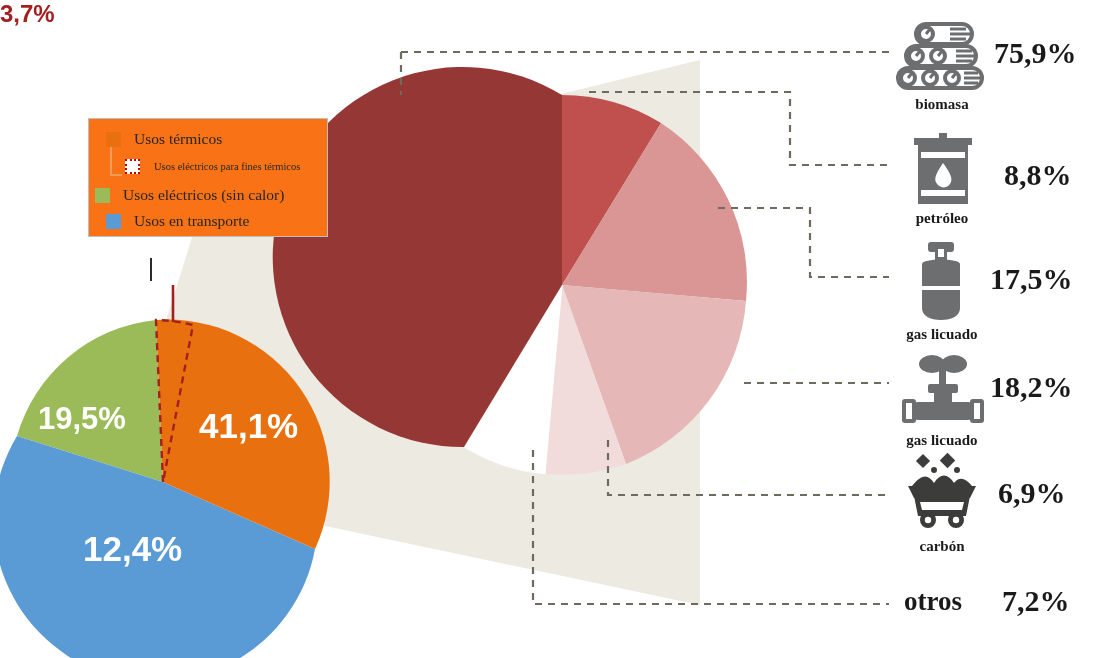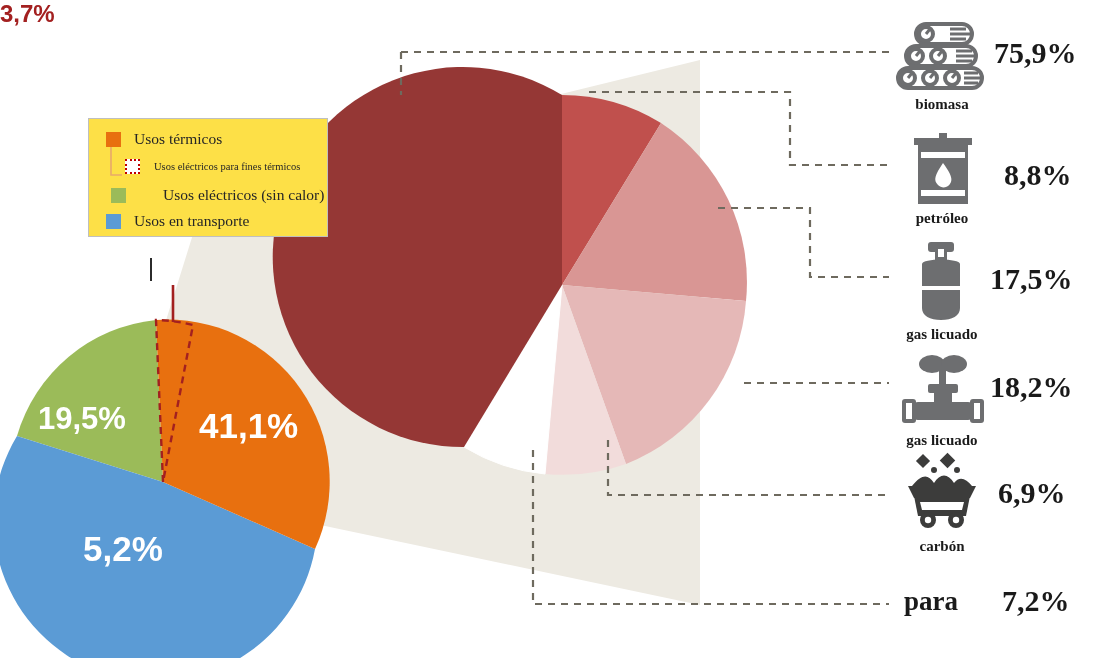--- a/index.html
+++ b/index.html
@@ -11,21 +11,21 @@
     position:relative;
   }
   #stage{position:absolute;left:0;top:0;width:1110px;height:658px;}
   svg.layer{position:absolute;left:0;top:0;width:1110px;height:658px;}
 
   
   .legend-box{
     position:absolute;
     left:88px;top:118px;
     width:238px;height:117px;
-    background:#fde047;
+    background:#f97316;
     border:1px solid #bfbfbf;
     box-shadow:0 0 0 0 rgba(0,0,0,0);
   }
   .legend-row{position:absolute;display:flex;align-items:center;}
   .sw{width:15px;height:15px;flex:0 0 auto;}
   .sw-orange{background:#E8700F;}
   .sw-green{background:#9BBB59;}
   .sw-blue{background:#5B9BD5;}
   .sw-dashed{width:15px;height:15px;border:2px dotted #C00000;background:#ffffff;box-sizing:border-box;}
   .legend-label{
@@ -93,21 +93,21 @@
       <path d="M 163,482 L 315,549 A 162,162 0 0 0 156,320 Z" fill="#E8700F"></path>
 
       <path d="M 163,482 L 156,320 A 162,162 0 0 1 193,325 Z" fill="none" stroke="#A32020" stroke-width="2.4" stroke-dasharray="7,5"></path>
 
       <line x1="173" y1="285" x2="173" y2="322" stroke="#A32020" stroke-width="2.6"></line>
       <line x1="151" y1="258" x2="151" y2="281" stroke="#2b2b2b" stroke-width="2"></line>
     </g>
   </svg>
 
   <div class="pie-lbl" id="lbl-358">41,1%</div>
-  <div class="pie-lbl" id="lbl-446">5,2%</div>
+  <div class="pie-lbl" id="lbl-446">12,4%</div>
   <div class="pie-lbl" id="lbl-195">19,5%</div>
   <div id="lbl-37">3,7%</div>
 
   <svg class="layer">
     <g>
 
       <path d="M 562,285 L 562,95 A 190,190 0 0 1 661,123 Z" fill="#C0504D"></path>
 
       <path d="M 562,285 L 661,123 A 190,190 0 0 1 746,301 Z" fill="#D99694"></path>
 
@@ -141,21 +141,21 @@
     <div class="legend-row" style="left:17px;top:11px;">
       <span class="sw sw-orange"></span>
       <span class="legend-label">Usos térmicos</span>
     </div>
 
     <div class="legend-row" style="left:36px;top:40px;">
       <span class="sw-dashed"></span>
       <span class="legend-label small">Usos eléctricos para fines térmicos</span>
     </div>
 
-    <div class="legend-row" style="left:22px;top:67px;gap:24px;">
+    <div class="legend-row" style="left:6px;top:67px;">
       <span class="sw sw-green"></span>
       <span class="legend-label">Usos eléctricos (sin calor)</span>
     </div>
 
     <div class="legend-row" style="left:17px;top:93px;">
       <span class="sw sw-blue"></span>
       <span class="legend-label">Usos en transporte</span>
     </div>
   </div>
 
@@ -265,19 +265,19 @@
             <circle cx="52" cy="68" r="3.2"></circle>
             <path d="M16 50 L60 50 L58 58 L18 58 Z"></path>
           </g>
         </svg>
       </div>
       <div class="fuel-name" style="top:86px;">carbón</div>
       <div class="fuel-pct" style="left:112px;top:24px;">6,9%</div>
     </div>
 
     <div class="fuel-item" style="top:580px;height:50px;">
-      <div class="fuel-inline-name" style="left:18px;top:6px;">para</div>
+      <div class="fuel-inline-name" style="left:18px;top:6px;">otros</div>
       <div class="fuel-pct" style="left:116px;top:4px;">7,2%</div>
     </div>
 
   </div>
 
 </div>
 
 </body></html>

